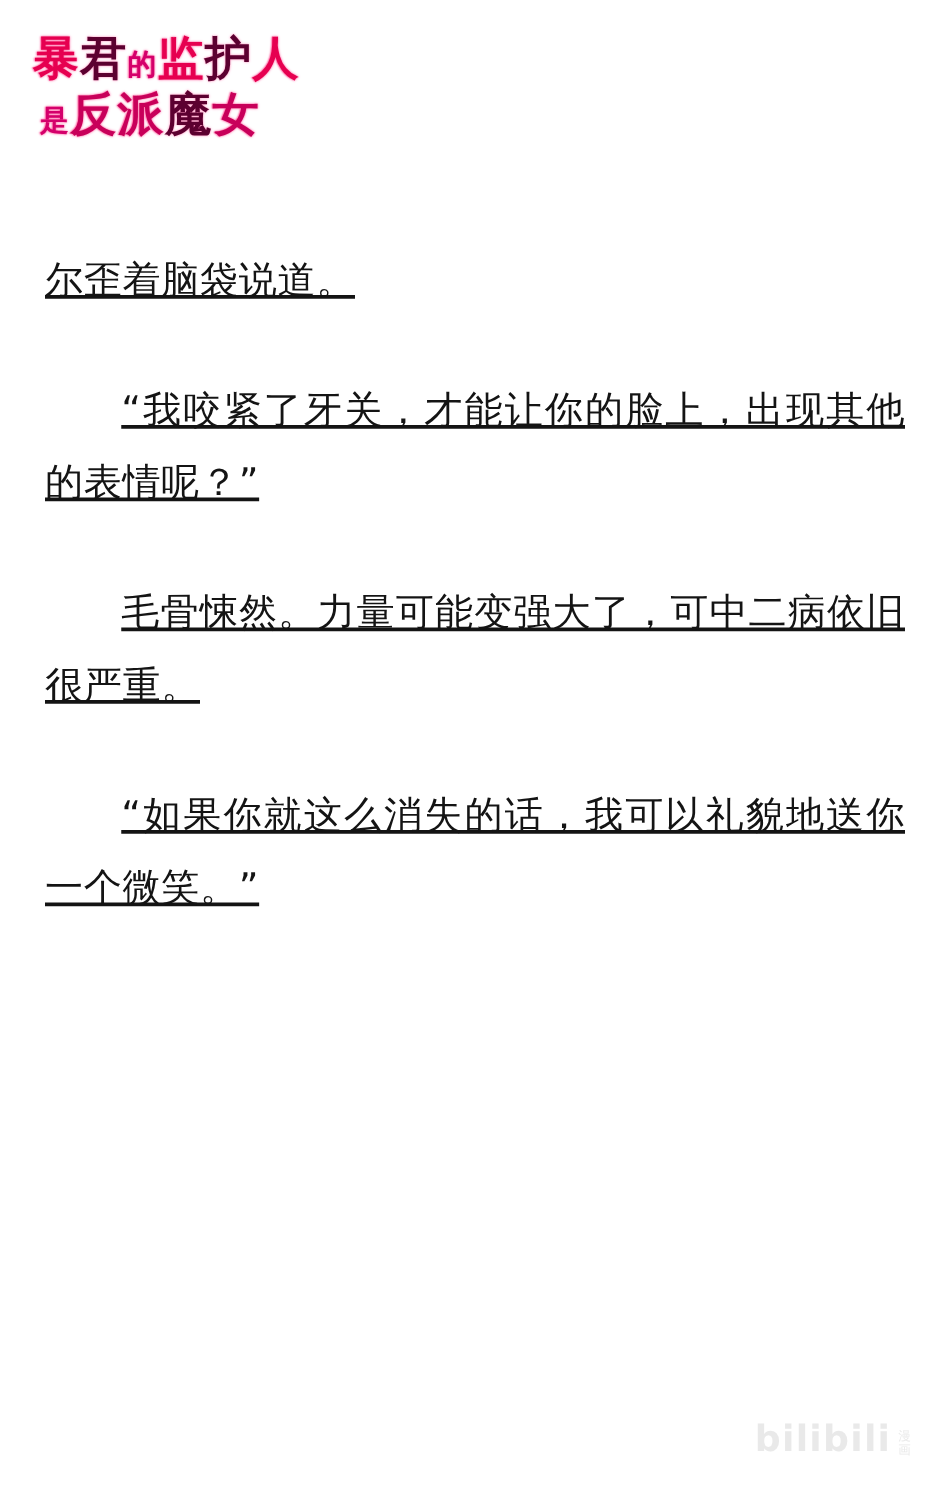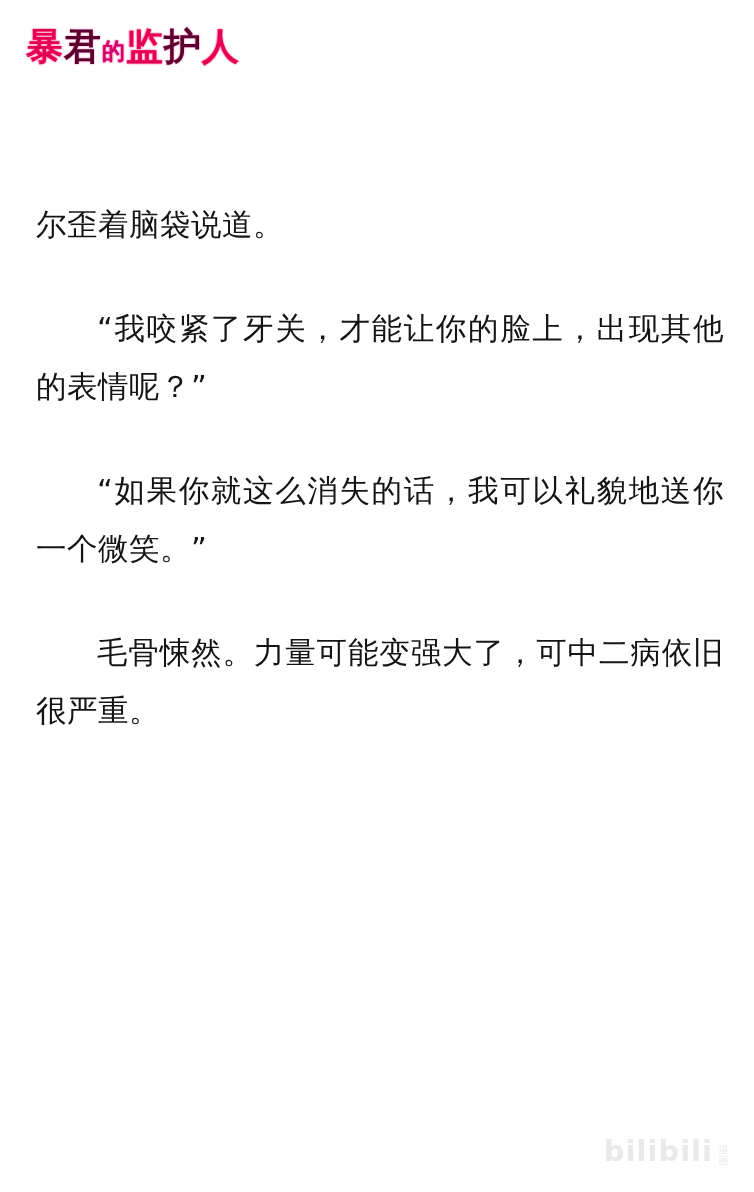--- a/index.html
+++ b/index.html
@@ -67,20 +67,21 @@
     width: 688px;
     font-size: 30.5px;
     line-height: 58px;
     color: #141414;
     font-family: "DejaVu Sans", "Liberation Sans", sans-serif;
     letter-spacing: 0.5px;
   }
   .para {
     margin: 0 0 46px 0;
     text-align: justify;
+    text-decoration: underline;
   }
   .para.indent {
     text-indent: 2em;
   }
   .para:last-child {
     margin-bottom: 0;
   }
 
   
   .watermark {
@@ -109,27 +110,30 @@
     font-family: "DejaVu Sans", sans-serif;
   }
 </style>
 </head>
 <body>
 
 <div class="logo">
   <div class="logo-line logo-line-1">
     <span>暴</span><span class="dark">君</span><span class="sm">的</span><span>监</span><span class="dark">护</span><span>人</span>
   </div>
+  <div class="logo-line logo-line-2">
+    <span class="sm">是</span><span>反派</span><span class="dark">魔</span><span>女</span>
+  </div>
 </div>
 
 <div class="content">
   <p class="para">尔歪着脑袋说道。</p>
   <p class="para indent">“我咬紧了牙关，才能让你的脸上，出现其他的表情呢？”</p>
+  <p class="para indent">毛骨悚然。力量可能变强大了，可中二病依旧很严重。</p>
   <p class="para indent">“如果你就这么消失的话，我可以礼貌地送你一个微笑。”</p>
-  <p class="para indent">毛骨悚然。力量可能变强大了，可中二病依旧很严重。</p>
 </div>
 
 <div class="watermark">
   <span class="wm-logo">bilibili</span>
   <span class="wm-sub">
     <span>漫</span><br>
     <span>画</span>
   </span>
 </div>
 

